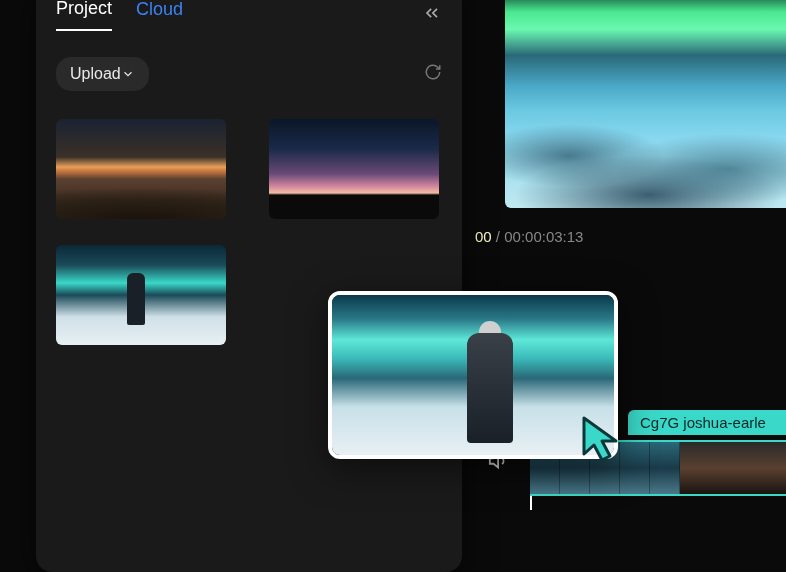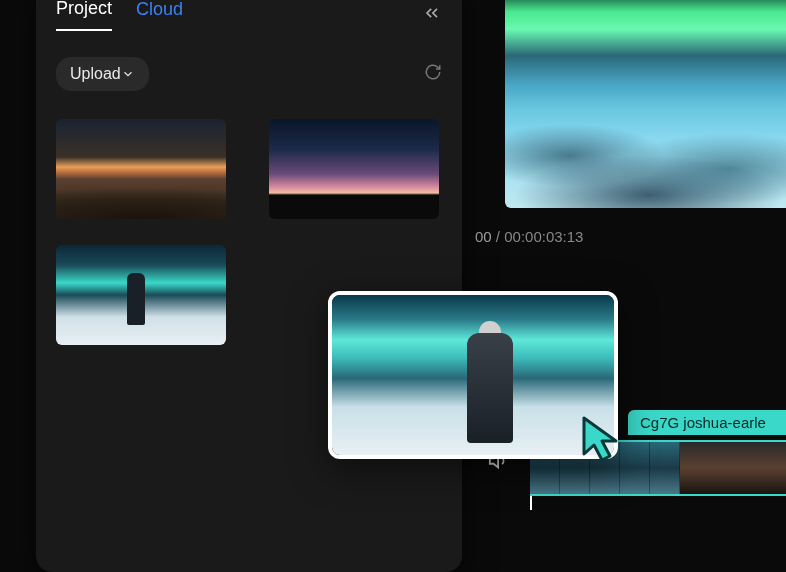--- a/index.html
+++ b/index.html
@@ -133,21 +133,21 @@
 }
 
 .timecode {
   position: absolute;
   left: 475px;
   top: 228px;
   font-size: 15px;
   color: #888;
   z-index: 1;
 }
-.timecode .cur { color: #a3a3a3; }
+.timecode .cur { color: #fef9c3; }
 
 .volume-btn {
   position: absolute;
   left: 488px;
   top: 450px;
   color: #ccc;
   cursor: pointer;
   z-index: 1;
 }
 

